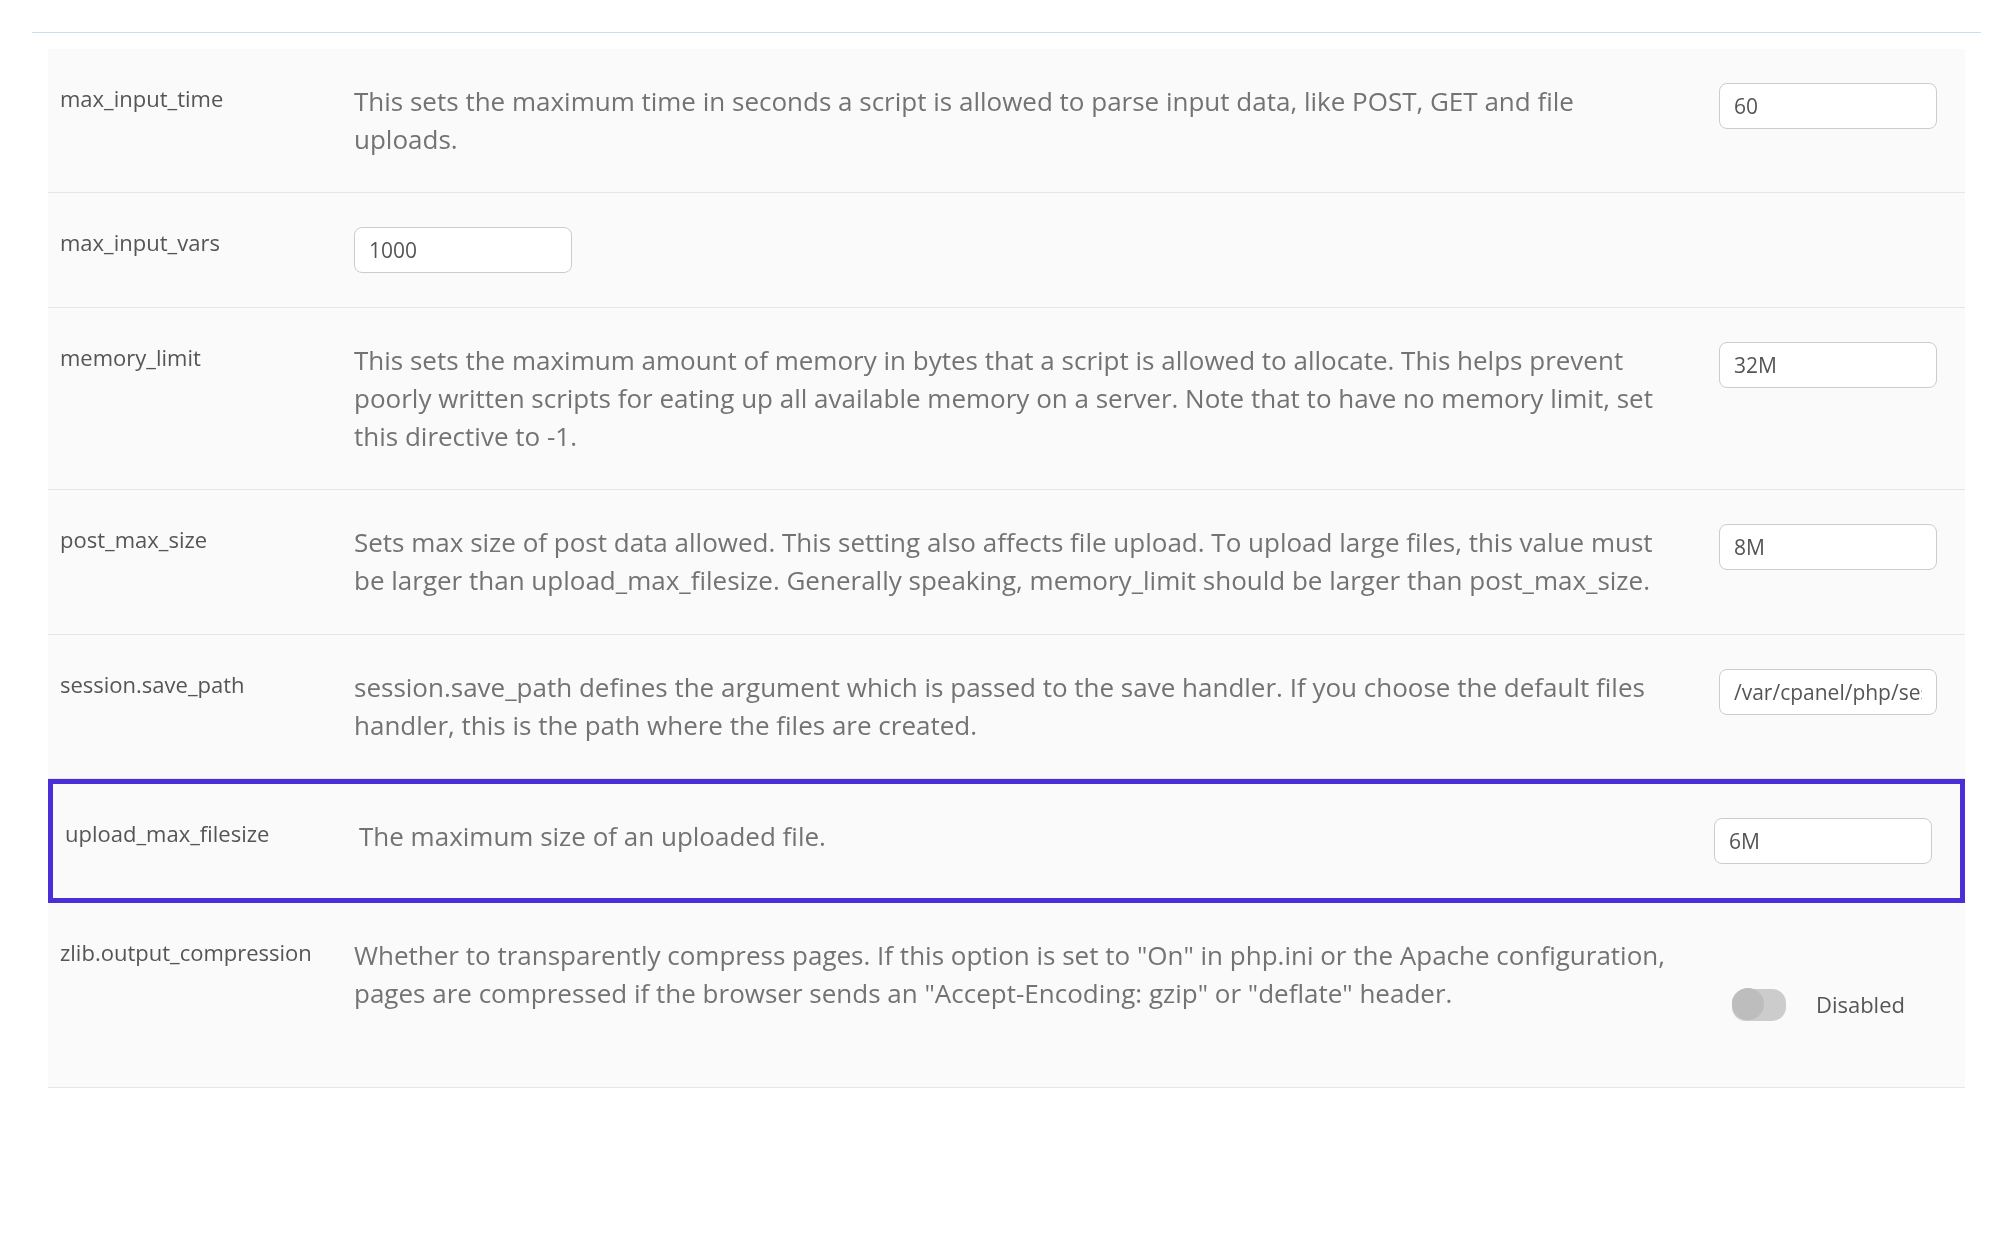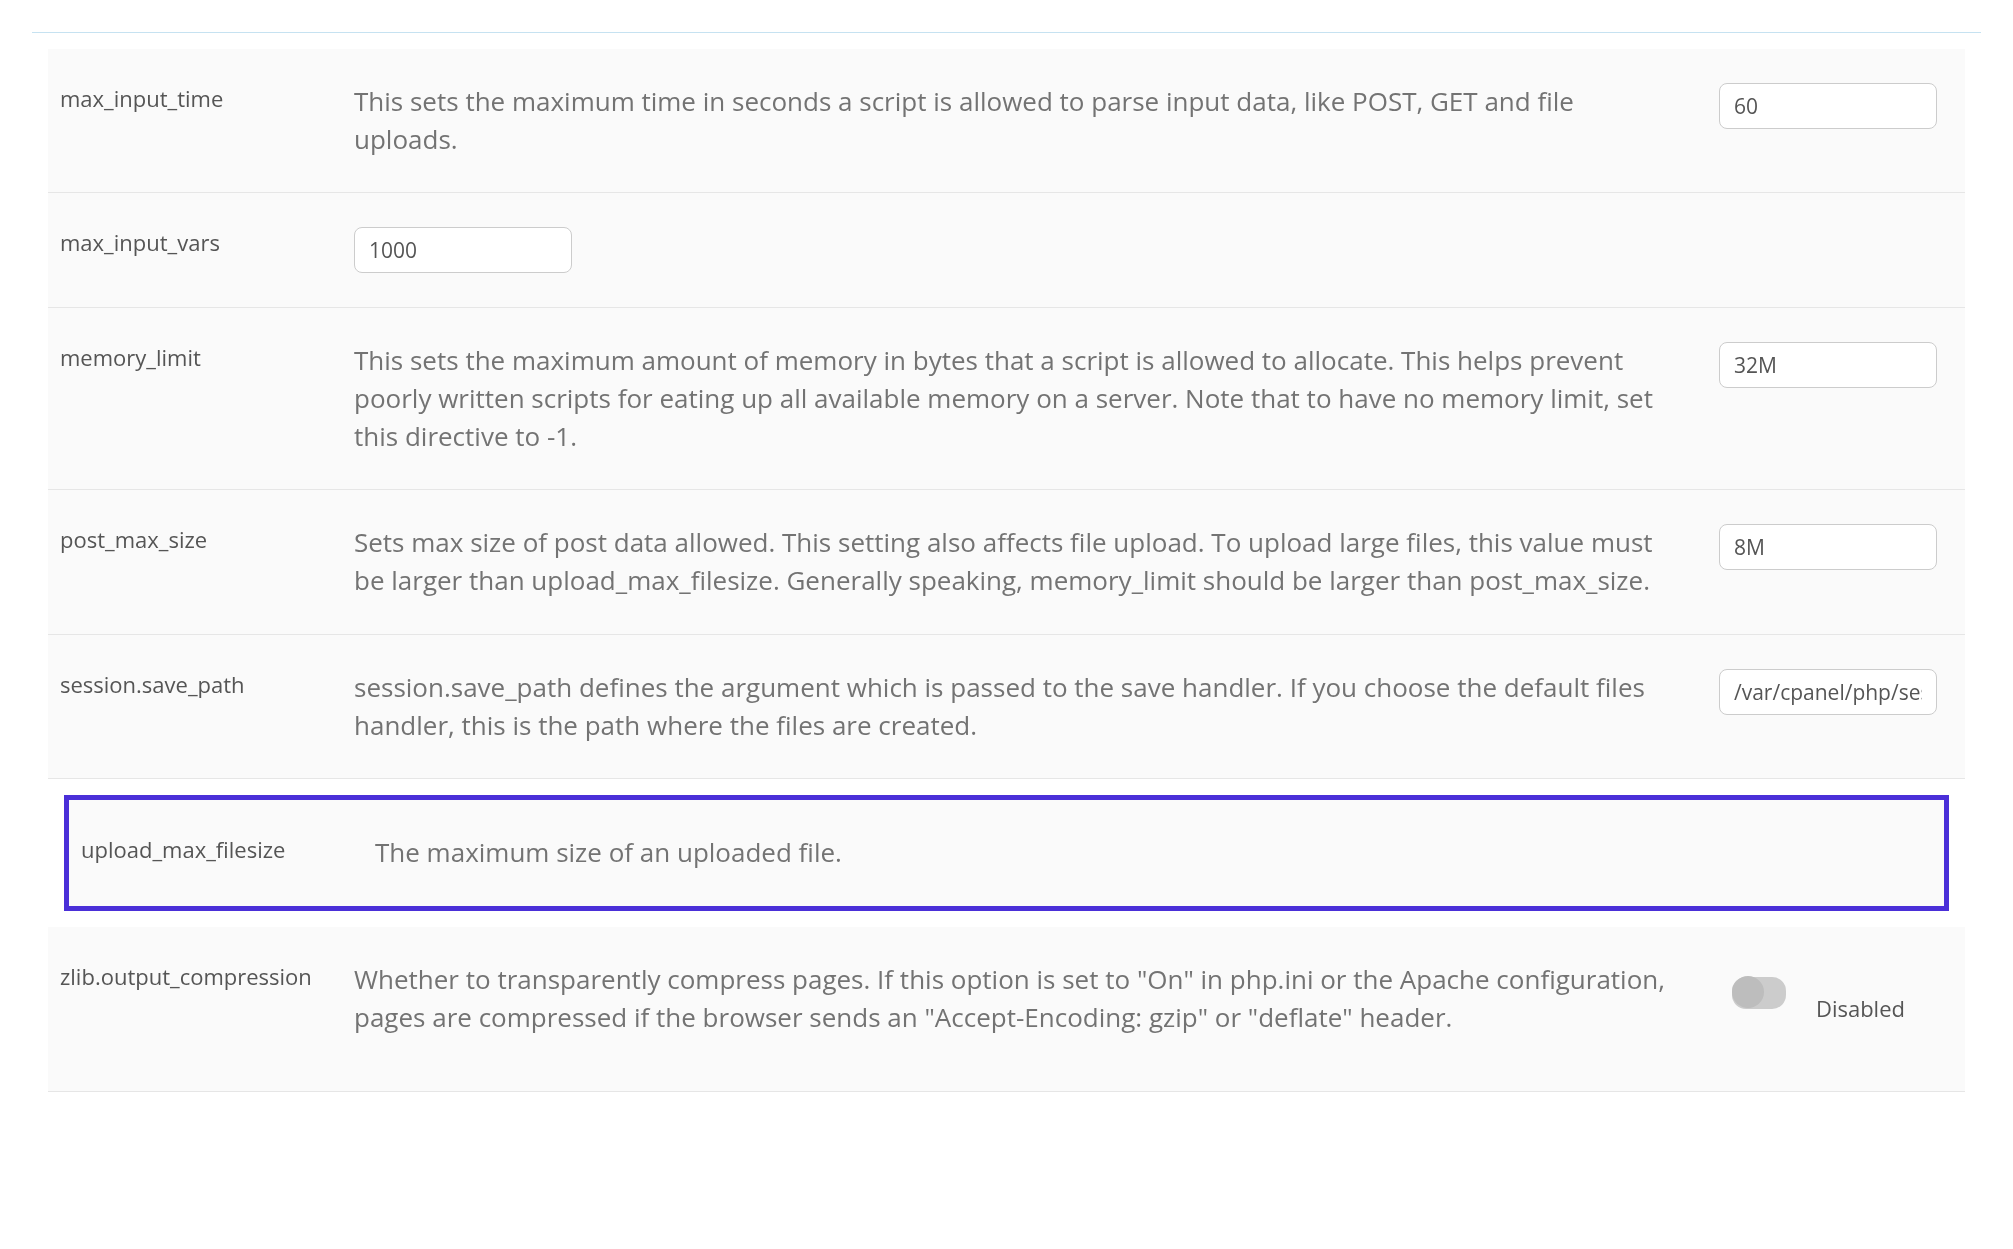--- a/index.html
+++ b/index.html
@@ -20,21 +20,21 @@
   }
   .setting-row {
     display: flex;
     border-bottom: 1px solid #e6e6e6;
     padding: 18px 12px 18px 12px;
     align-items: flex-start;
     background: #fafafa;
   }
   .setting-row.highlighted {
     border: 5px solid #4a2fd8;
-    margin: 16px;
+    margin: 0;
     background: #fafafa;
   }
   .col-name {
     flex: 0 0 278px;
     padding-left: 0px;
     color: #555;
     font-size: 22px;
   }
   .col-desc {
     flex: 1 1 auto;
@@ -52,22 +52,23 @@
     padding: 8px 14px;
     font-size: 21px;
     border: 1px solid #ccc;
     border-radius: 8px;
     color: #555;
     background: #fff;
     font-family: inherit;
   }
   .toggle-wrap {
     display: flex;
-    align-items: flex-start;
+    align-items: center;
     gap: 14px;
+    margin-top: 20px;
   }
   .toggle {
     position: relative;
     width: 54px;
     height: 28px;
     background: #ccc;
     border-radius: 14px;
     cursor: pointer;
   }
   .toggle-knob {
@@ -118,20 +119,23 @@
     <div class="setting-row">
       <div class="col-name">session.save_path</div>
       <div class="col-desc">session.save_path defines the argument which is passed to the save handler. If you choose the default files handler, this is the path where the files are created.</div>
       <div class="col-value">
         <input type="text" class="text-input" value="/var/cpanel/php/ses" style="">
       </div>
     </div>
     <div class="setting-row highlighted">
       <div class="col-name">upload_max_filesize</div>
       <div class="col-desc">The maximum size of an uploaded file.</div>
+      <div class="col-value">
+        <input type="text" class="text-input" value="6M" style="">
+      </div>
     </div>
     <div class="setting-row">
       <div class="col-name">zlib.output_compression</div>
       <div class="col-desc">Whether to transparently compress pages. If this option is set to "On" in php.ini or the Apache configuration, pages are compressed if the browser sends an "Accept-Encoding: gzip" or "deflate" header.</div>
       <div class="col-value">
         <div class="toggle-wrap">
           <div class="toggle">
             <div class="toggle-knob"></div>
           </div>
           <span class="toggle-label">Disabled</span>

